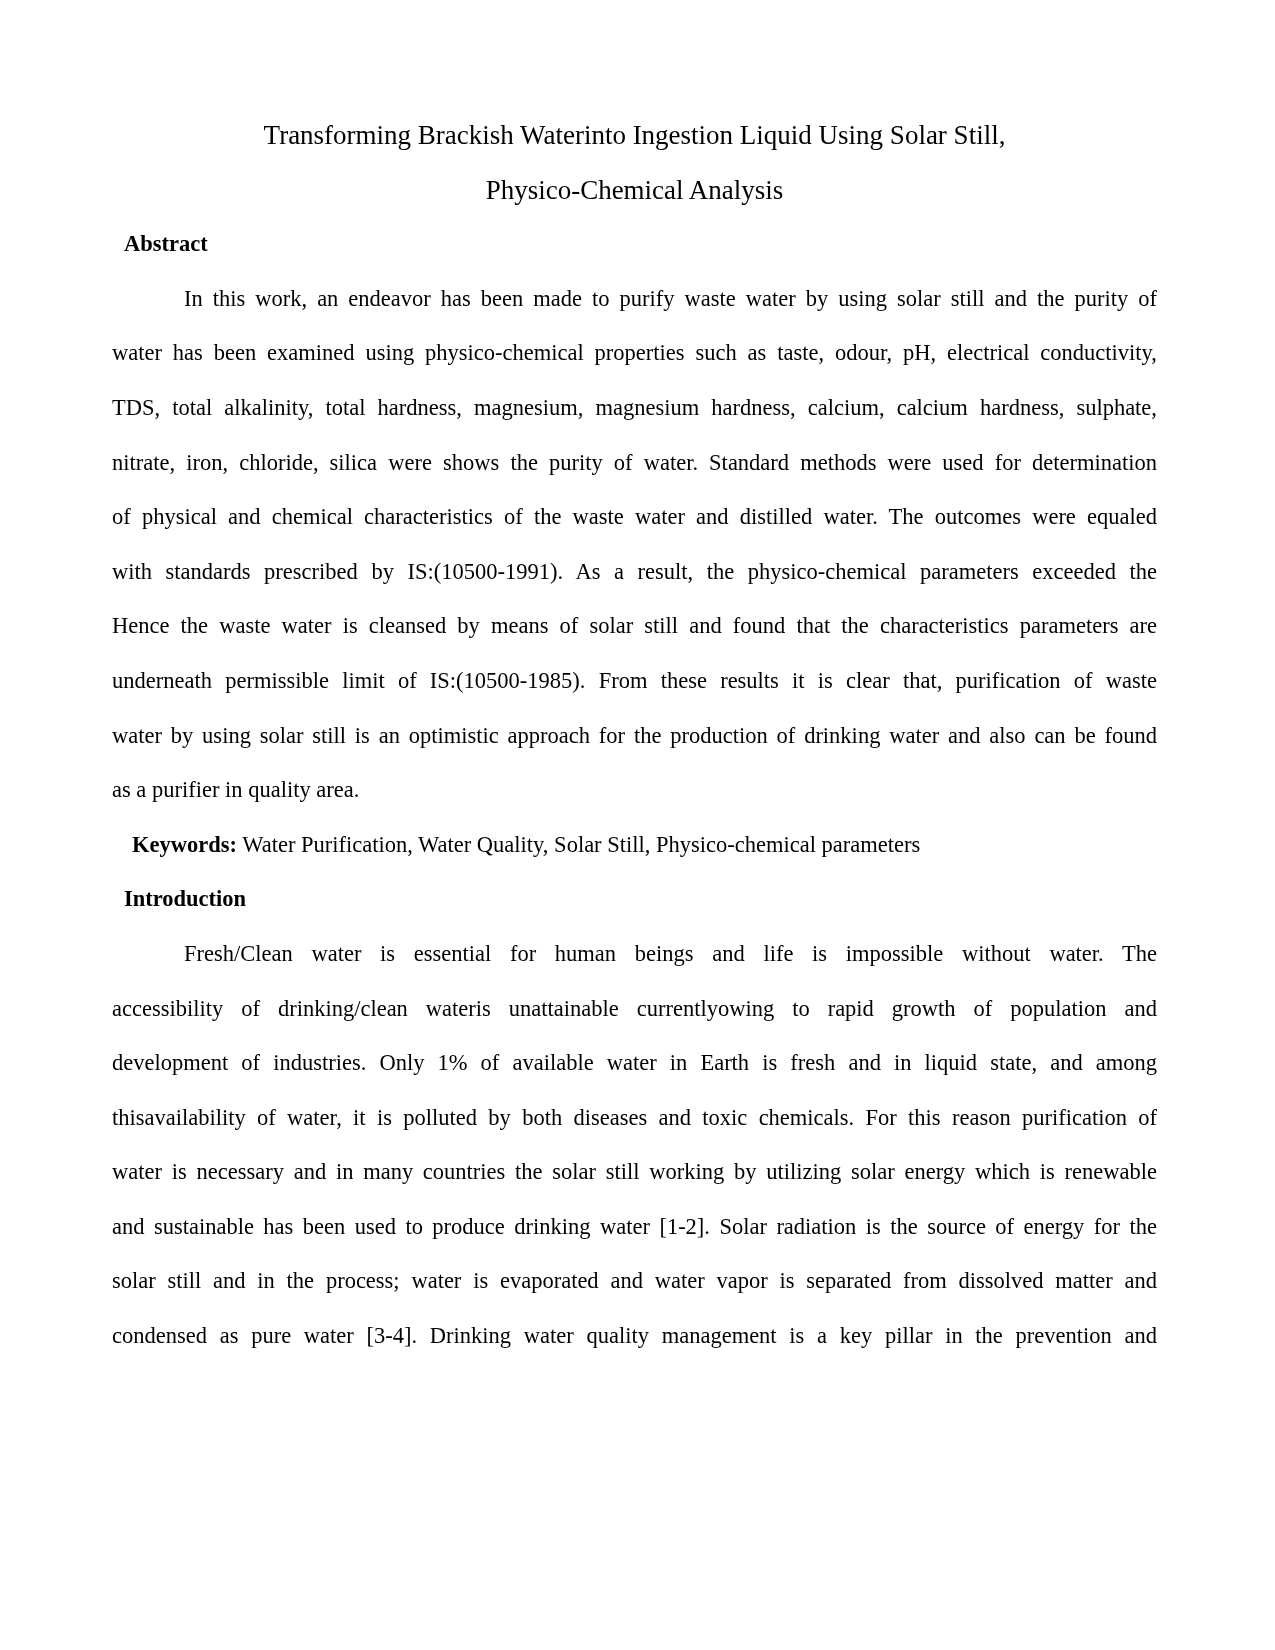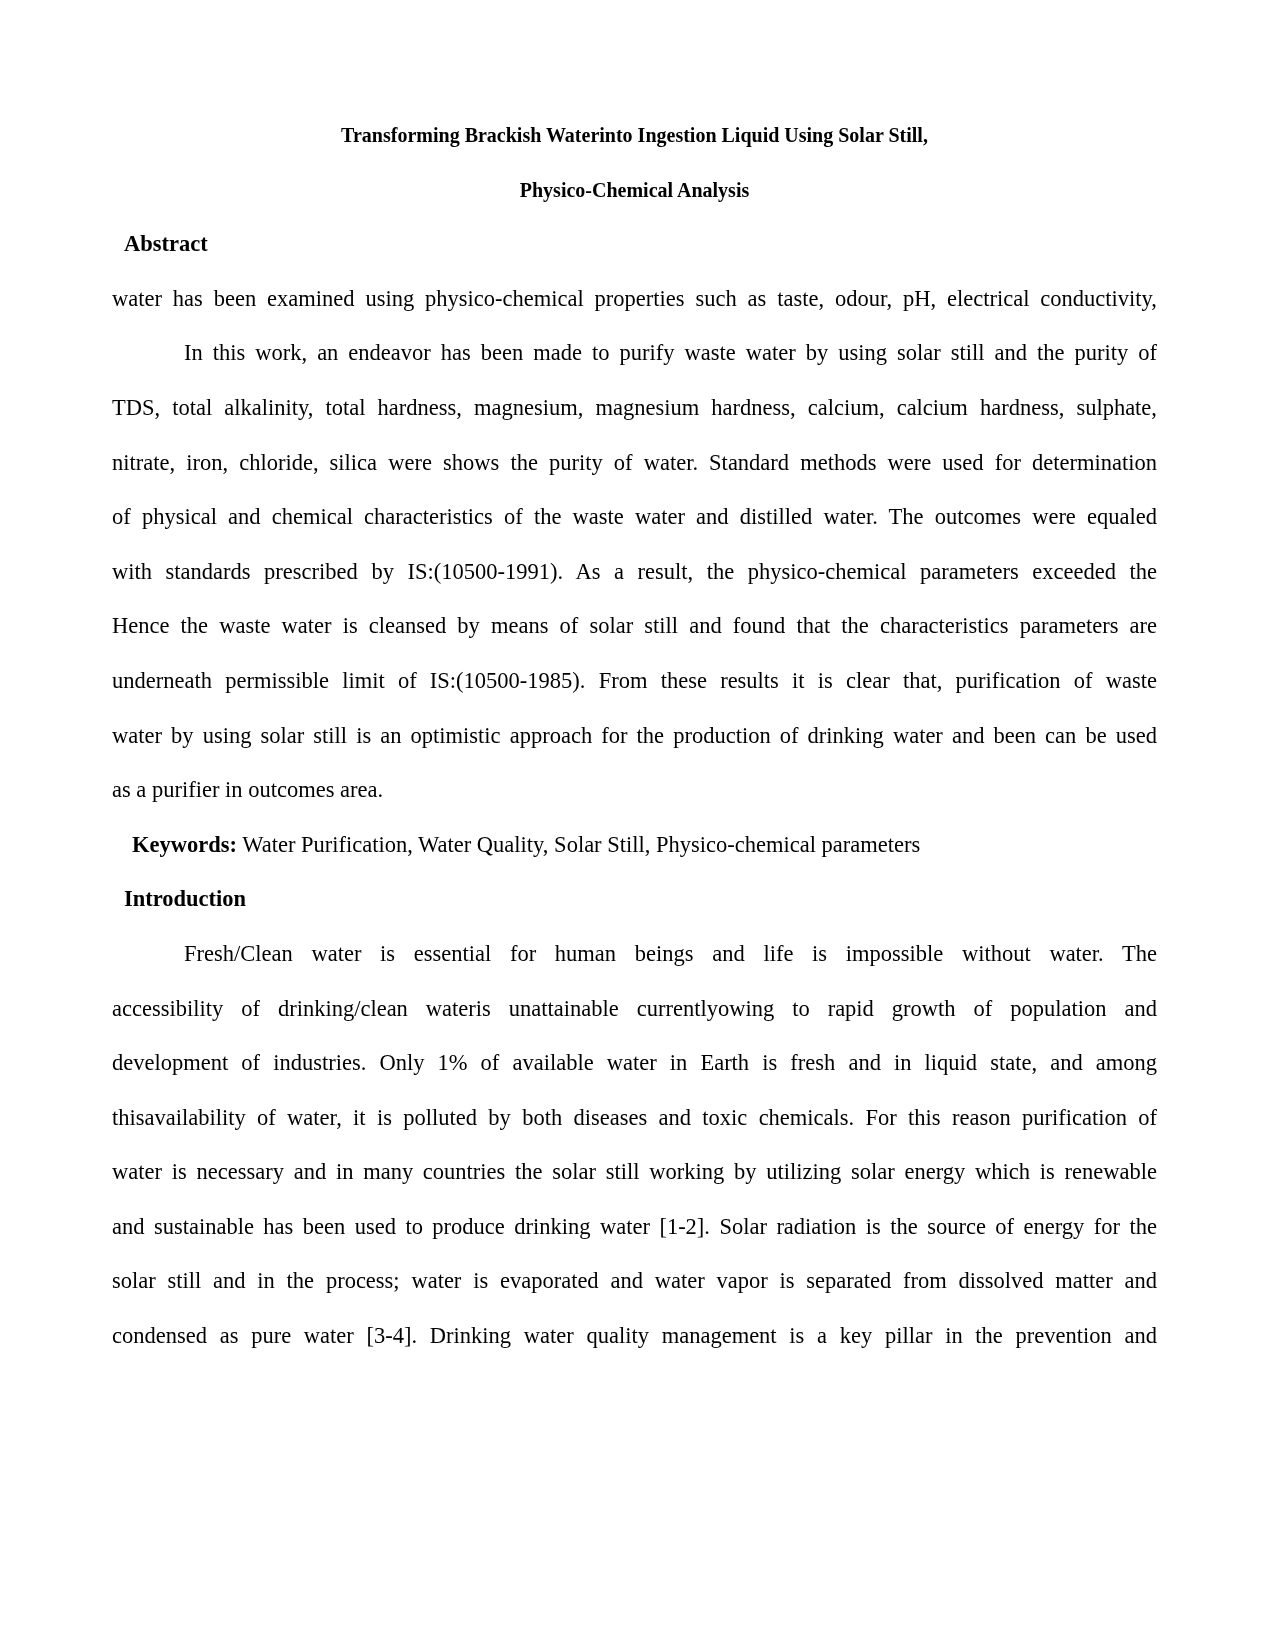--- a/index.html
+++ b/index.html
@@ -15,22 +15,22 @@
       font-family: "Liberation Serif", "DejaVu Serif", serif;
       color: #000000;
     }
     .page {
       position: absolute;
       left: 112px;
       top: 108px;
       width: 1045px;
     }
     .title-line {
-      font-weight: bold;
-      font-size: 20px;
+      font-weight: normal;
+      font-size: 27px;
       text-align: center;
       line-height: 54.6px;
       height: 54.6px;
       white-space: nowrap;
     }
     .heading {
       font-weight: bold;
       font-size: 22.5px;
       line-height: 54.6px;
       height: 54.6px;
@@ -69,30 +69,30 @@
 <body>
 
 <div class="page">
 
   <div class="title-line">Transforming Brackish Waterinto Ingestion Liquid Using Solar Still,</div>
   <div class="title-line">Physico-Chemical Analysis</div>
 
   <div class="heading">Abstract</div>
 
   <div class="para">
+    <span class="line indent">In this work, an endeavor has been made to purify waste water by using solar still and the purity of</span>
     <span class="line">water has been examined using physico-chemical properties such as taste, odour, pH, electrical conductivity,</span>
-    <span class="line indent">In this work, an endeavor has been made to purify waste water by using solar still and the purity of</span>
     <span class="line">TDS, total alkalinity, total hardness, magnesium, magnesium hardness, calcium, calcium hardness, sulphate,</span>
     <span class="line">nitrate, iron, chloride, silica were shows the purity of water. Standard methods were used for determination</span>
     <span class="line">of physical and chemical characteristics of the waste water and distilled water.  The outcomes were equaled</span>
     <span class="line">with standards prescribed by IS:(10500-1991). As a result, the physico-chemical parameters exceeded the</span>
     <span class="line">Hence the waste water is cleansed by means of solar still and found that the characteristics parameters are</span>
     <span class="line">underneath permissible limit of IS:(10500-1985). From these results it is clear that, purification of waste</span>
-    <span class="line">water by using solar still is an optimistic approach for the production of drinking water and been can be used</span>
-    <span class="line last">as a purifier in outcomes area.</span>
+    <span class="line">water by using solar still is an optimistic approach for the production of drinking water and also can be found</span>
+    <span class="line last">as a purifier in quality area.</span>
   </div>
 
   <div class="keywords">
     <span class="kw-label">Keywords:</span><span> Water Purification, Water Quality, Solar Still, Physico-chemical parameters</span>
   </div>
 
   <div class="heading">Introduction</div>
 
   <div class="para">
     <span class="line indent">Fresh/Clean water is essential for human beings and life is impossible without water. The</span>

